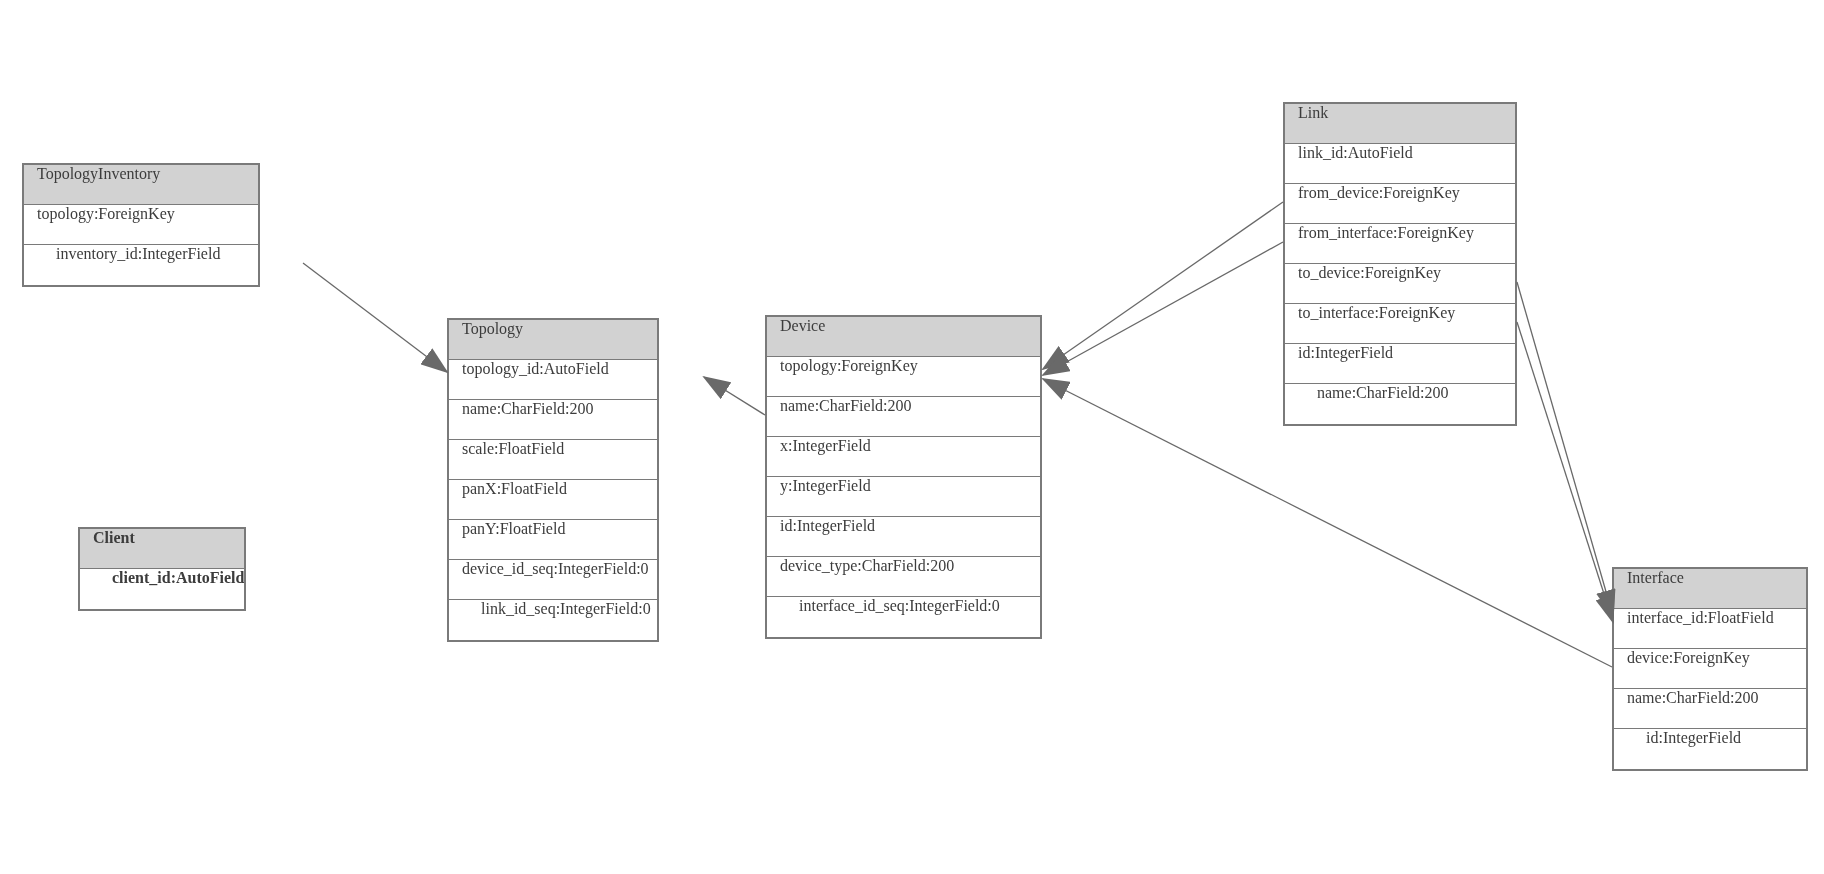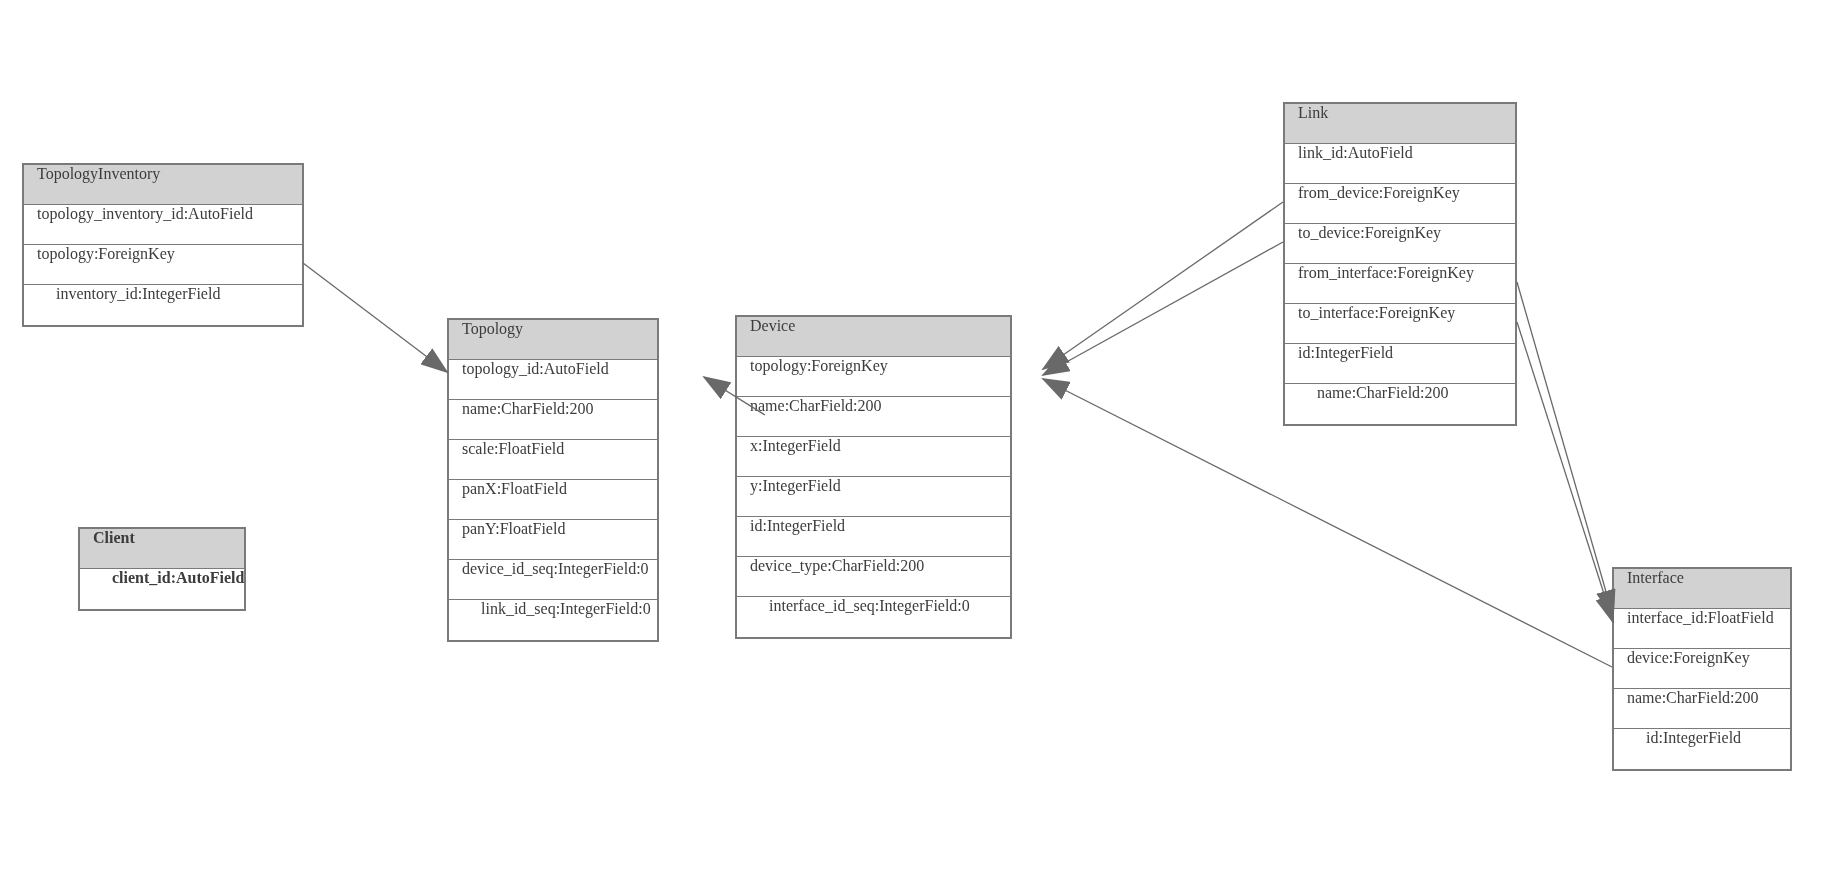--- a/index.html
+++ b/index.html
@@ -54,26 +54,23 @@
     stroke-width: 1.3;
     fill: none;
   }
   #arrowhead path { fill: var(--line-color); }
 </style>
 </head>
 <body>
 
 <div class="canvas" id="canvas" style="width: 1824px; height: 874px;">
   <div id="entities">
-      <div class="entity" style="left: 22px; top: 163px; width: 282px;">
+      <div class="entity" style="left: 22px; top: 163px; width: 238px;">
         <div class="entity-section entity-header">
           <span>TopologyInventory</span>
-        </div>
-        <div class="entity-section entity-row">
-          <span>topology_inventory_id:AutoField</span>
         </div>
         <div class="entity-section entity-row">
           <span>topology:ForeignKey</span>
         </div>
         <div class="entity-section entity-row">
           <span>inventory_id:IntegerField</span>
         </div>
       </div>
       <div class="entity" style="left: 447px; top: 318px; width: 212px;">
         <div class="entity-section entity-header">
@@ -102,21 +99,21 @@
         </div>
       </div>
       <div class="entity" style="left: 78px; top: 527px; width: 168px; font-weight: bold;">
         <div class="entity-section entity-header">
           <span>Client</span>
         </div>
         <div class="entity-section entity-row">
           <span>client_id:AutoField</span>
         </div>
       </div>
-      <div class="entity" style="left: 735px; top: 315px; width: 277px;">
+      <div class="entity" style="left: 765px; top: 315px; width: 277px;">
         <div class="entity-section entity-header">
           <span>Device</span>
         </div>
         <div class="entity-section entity-row">
           <span>topology:ForeignKey</span>
         </div>
         <div class="entity-section entity-row">
           <span>name:CharField:200</span>
         </div>
         <div class="entity-section entity-row">
@@ -139,36 +136,36 @@
         <div class="entity-section entity-header">
           <span>Link</span>
         </div>
         <div class="entity-section entity-row">
           <span>link_id:AutoField</span>
         </div>
         <div class="entity-section entity-row">
           <span>from_device:ForeignKey</span>
         </div>
         <div class="entity-section entity-row">
-          <span>to_device:ForeignKey</span>
+          <span>from_interface:ForeignKey</span>
         </div>
         <div class="entity-section entity-row">
-          <span>from_interface:ForeignKey</span>
+          <span>to_device:ForeignKey</span>
         </div>
         <div class="entity-section entity-row">
           <span>to_interface:ForeignKey</span>
         </div>
         <div class="entity-section entity-row">
           <span>id:IntegerField</span>
         </div>
         <div class="entity-section entity-row">
           <span>name:CharField:200</span>
         </div>
       </div>
-      <div class="entity" style="left: 1612px; top: 567px; width: 180px;">
+      <div class="entity" style="left: 1612px; top: 567px; width: 196px;">
         <div class="entity-section entity-header">
           <span>Interface</span>
         </div>
         <div class="entity-section entity-row">
           <span>interface_id:FloatField</span>
         </div>
         <div class="entity-section entity-row">
           <span>device:ForeignKey</span>
         </div>
         <div class="entity-section entity-row">

